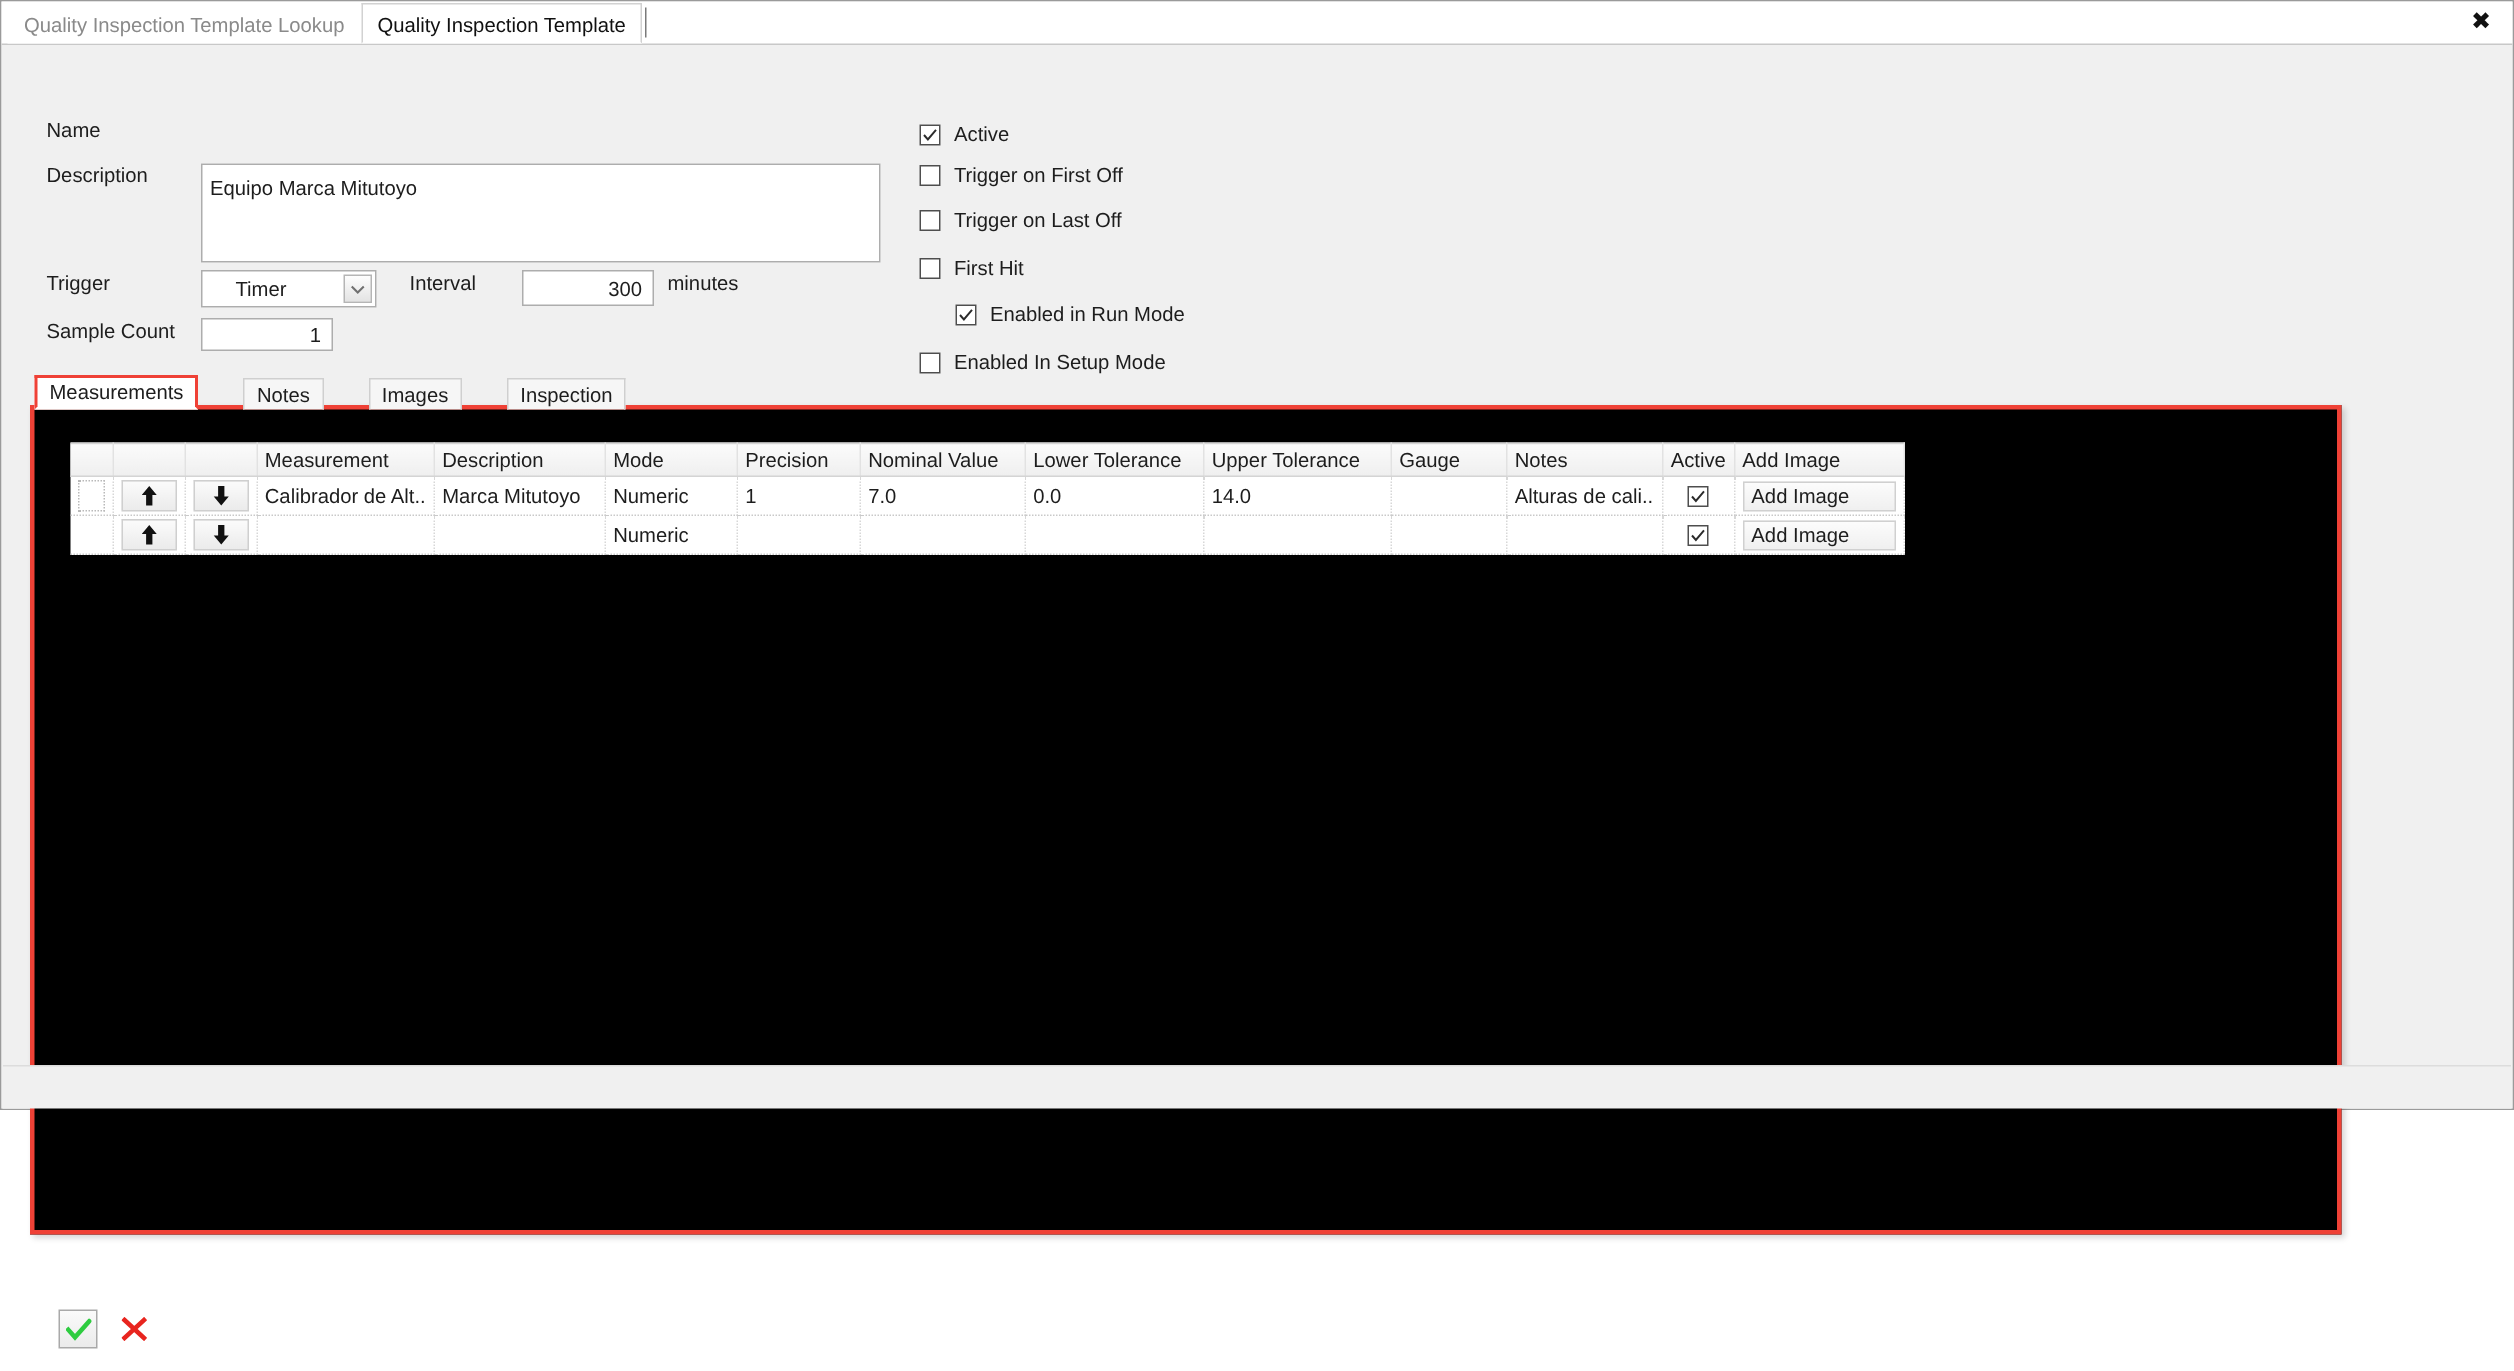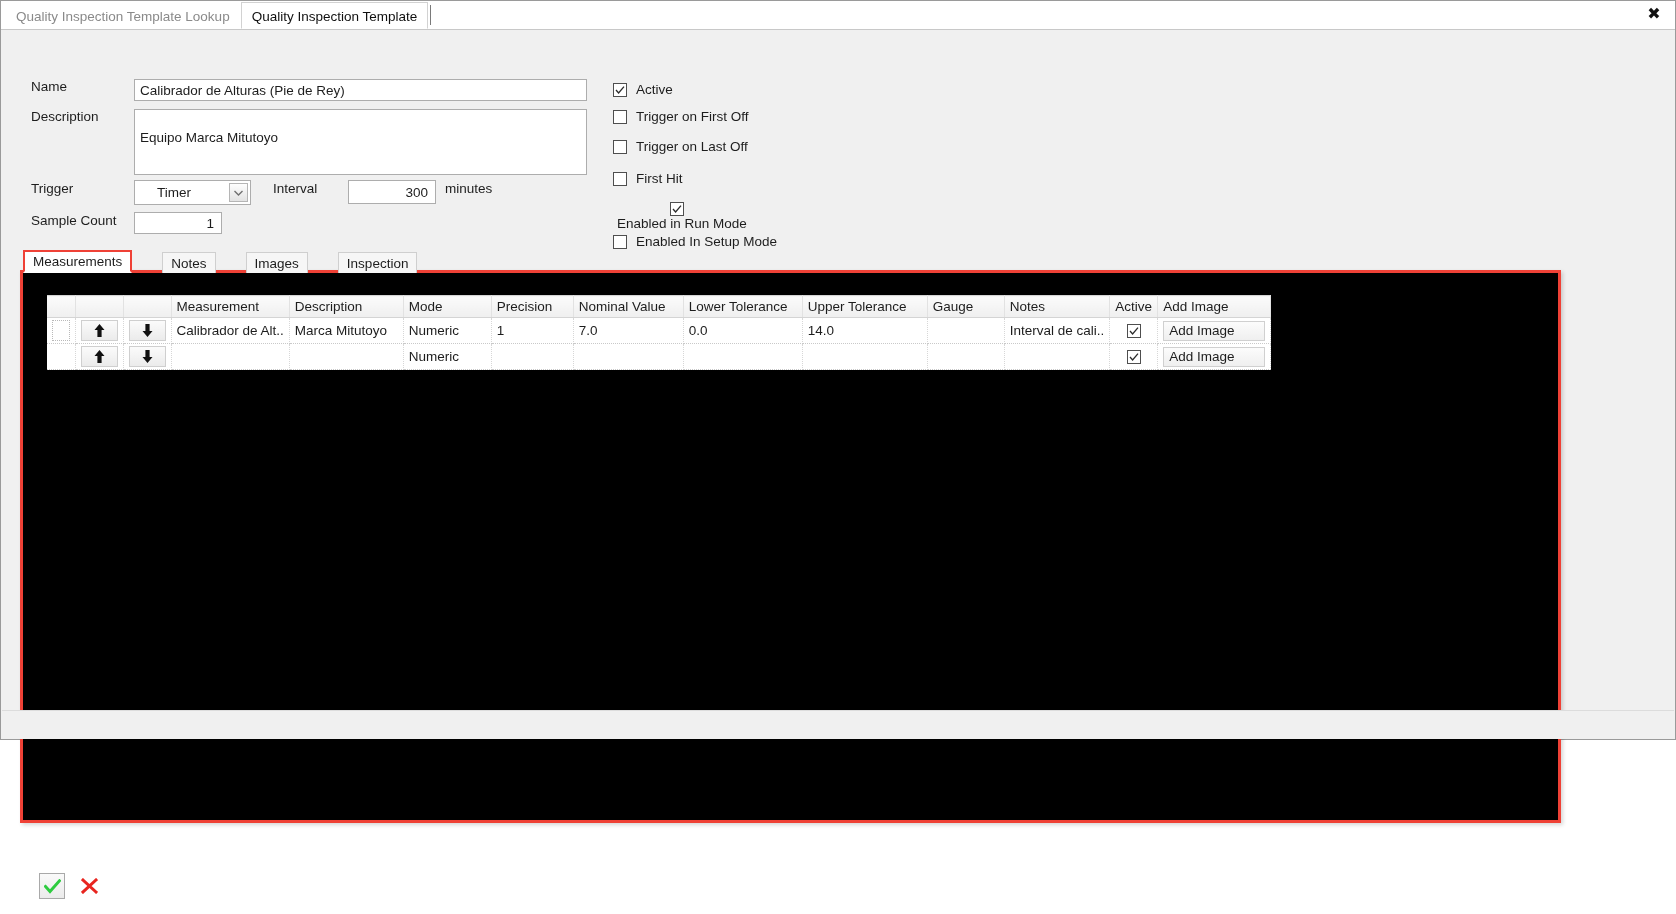--- a/index.html
+++ b/index.html
@@ -110,21 +110,21 @@
     background: #ffffff;
     border: 1px solid #adadad;
     box-sizing: border-box;
     font-family: "Liberation Sans", sans-serif;
     font-size: 13.5px;
     color: #1d1d1d;
     padding: 2px 5px;
     outline: none;
   }
   .tbox.num { text-align: right; padding-right: 7px; }
-  textarea.tbox { resize: none; overflow: hidden; padding-top: 20px; }
+  textarea.tbox { resize: none; overflow: hidden; padding-top: 8px; }
 
   .combo {
     position: absolute;
     background: #ffffff;
     border: 1px solid #adadad;
     box-sizing: border-box;
     display: flex;
     align-items: center;
   }
   .combo-text {
@@ -361,21 +361,20 @@
     <div class="wtab active">Quality Inspection Template</div>
     <div class="wtab-caret"></div>
     <div class="win-close">✖</div>
   </div>
 
   <div class="content">
 
     <div class="form-area">
 
       <div class="lbl" style="left:30px; top:49px;">Name</div>
-      <input class="tbox" style="left: 133px; top: 49px; width: 453px; height: 22px;" value="Calibrador de Alturas (Pie de Rey)">
 
       <div class="lbl" style="left:30px; top:79px;">Description</div>
       <textarea class="tbox" style="left: 133px; top: 79px; width: 453px; height: 66px;">Equipo Marca Mitutoyo</textarea>
 
       <div class="lbl" style="left:30px; top:151px;">Trigger</div>
       <div class="combo" style="left:133px; top:150px; width:117px; height:25px;">
         <div class="combo-text">Timer</div>
         <div class="combo-btn">
           <svg width="11" height="8" viewBox="0 0 11 8" aria-hidden="true">
             <path d="M1.5 2 L5.5 6 L9.5 2" fill="none" stroke="#707070" stroke-width="1.4"></path>
@@ -407,21 +406,21 @@
       <div class="cb-row" style="left:612px; top:109px;">
         <span class="cb-box"></span>
         <span class="cb-label">Trigger on Last Off</span>
       </div>
 
       <div class="cb-row" style="left:612px; top:141px;">
         <span class="cb-box"></span>
         <span class="cb-label">First Hit</span>
       </div>
 
-      <div class="cb-row" style="left:616px; top:172px;flex-direction:column;">
+      <div class="cb-row" style="left:636px; top:172px;">
         <span class="cb-box">
           <svg width="12" height="12" viewBox="0 0 12 12" aria-hidden="true">
             <path d="M2 6 L4.6 9 L10 2.6" fill="none" stroke="#2b2b2b" stroke-width="1.3"></path>
           </svg>
         </span>
         <span class="cb-label">Enabled in Run Mode</span>
       </div>
 
       <div class="cb-row" style="left:612px; top:204px;">
         <span class="cb-box"></span>
@@ -494,21 +493,21 @@
                 </div>
               </td>
               <td>Calibrador de Alt..</td>
               <td>Marca Mitutoyo</td>
               <td>Numeric</td>
               <td>1</td>
               <td>7.0</td>
               <td>0.0</td>
               <td>14.0</td>
               <td></td>
-              <td>Interval de cali..</td>
+              <td>Alturas de cali..</td>
               <td>
                 <div class="cell-cb">
                   <svg width="12" height="12" viewBox="0 0 12 12" aria-hidden="true">
                     <path d="M2 6 L4.6 9 L10 2.6" fill="none" stroke="#2b2b2b" stroke-width="1.3"></path>
                   </svg>
                 </div>
               </td>
               <td class="addimg-cell">
                 <div class="addimg-btn">Add Image</div>
               </td>

